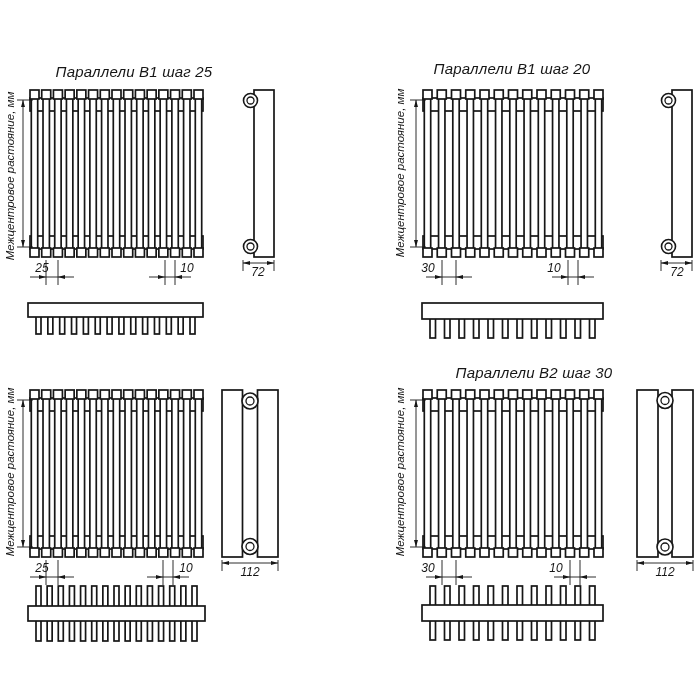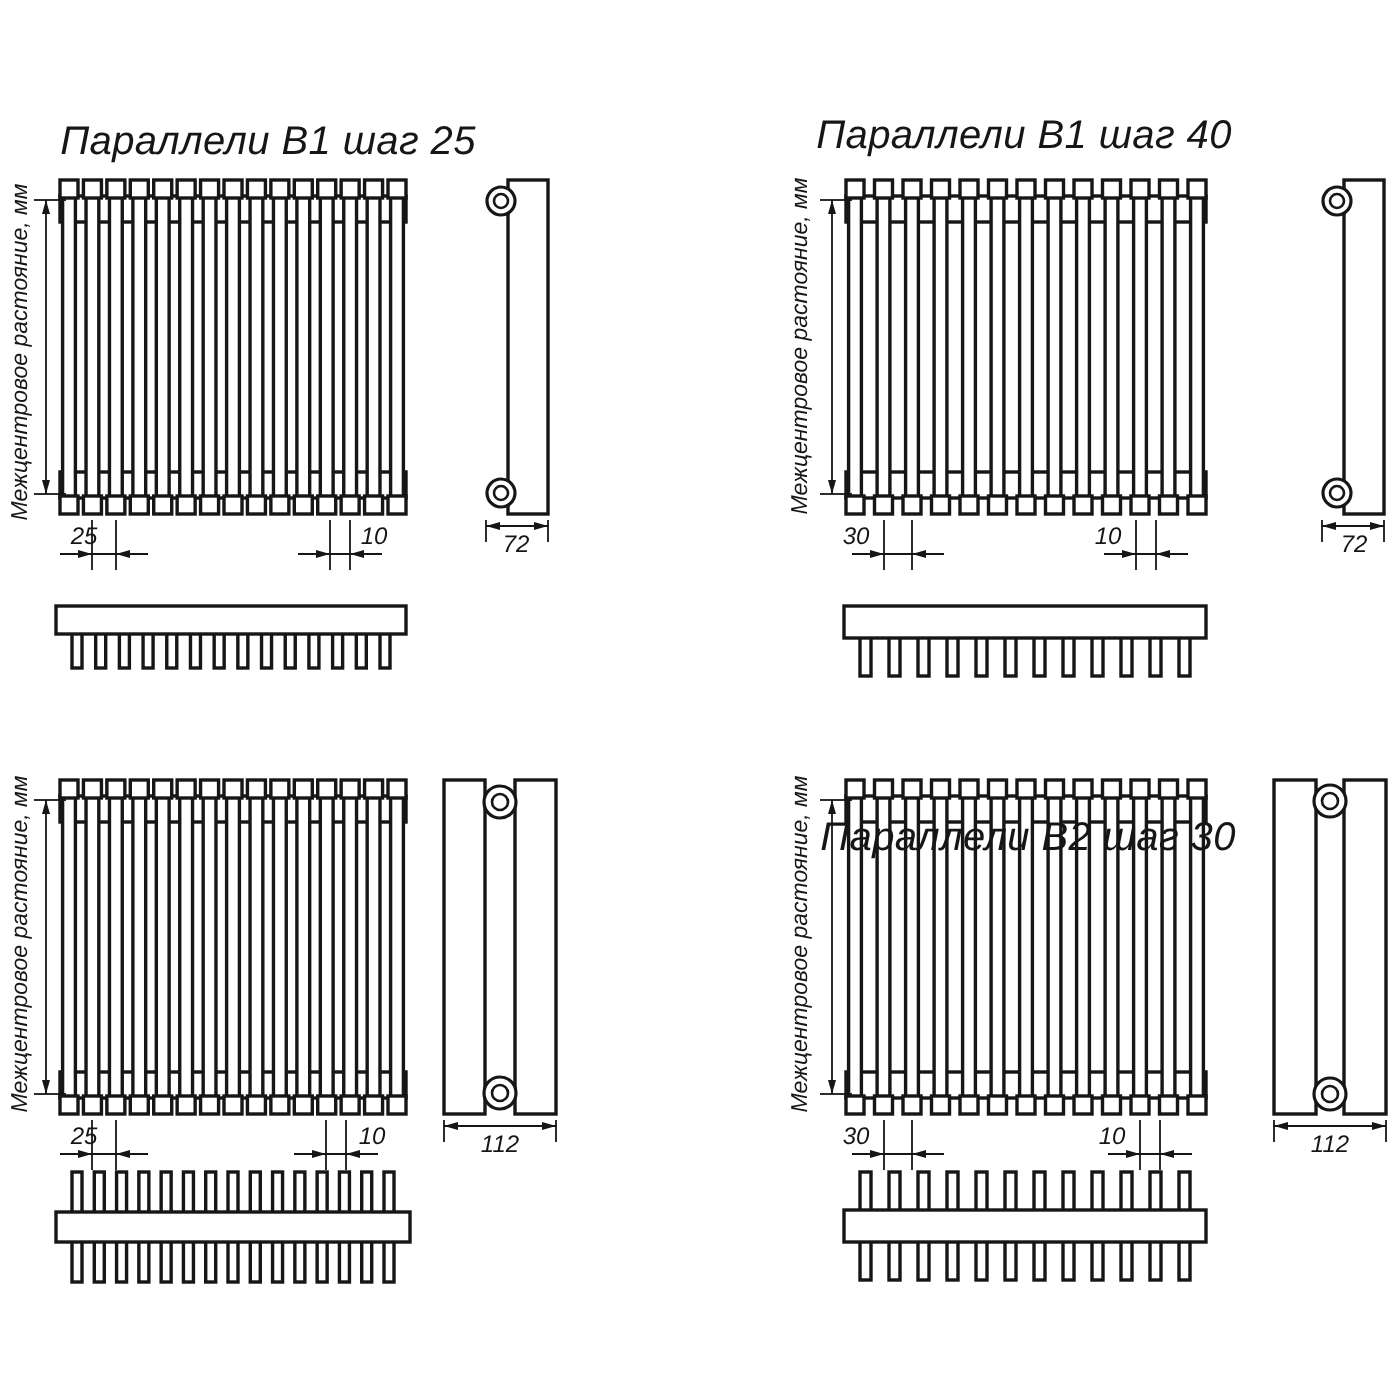--- a/index.html
+++ b/index.html
@@ -1,21 +1,21 @@
 <!DOCTYPE html>
 <html><head>
 <meta charset="utf-8">
 <style>
   *{margin:0;padding:0;box-sizing:border-box}
   html,body{background:#ffffff}
   body{width:700px;height:700px;font-family:"Liberation Sans",sans-serif;position:relative}
   .stage{position:absolute;left:0;top:0;width:700px;height:700px;background:#fff;overflow:hidden}
   #draw{position:absolute;left:0;top:0}
   .lbl{position:absolute;transform:translate(-50%,-50%);font-style:italic;color:#161616;white-space:nowrap;line-height:1}
-  .title{font-size:20px;letter-spacing:.2px}
+  .title{font-size:15px;letter-spacing:.2px}
   .dim{font-size:12px}
   .vlabel{font-size:11.5px;transform:translate(-50%,-50%) rotate(-90deg)}
 </style>
 </head>
 <body>
 
 <div class="stage">
   <svg id="draw" width="700" height="700">
       <g>
         <g>
@@ -420,29 +420,29 @@
         </g>
       </g>
     </svg>
 
   <div class="lbl title" style="left: 134px; top: 71px;">Параллели В1 шаг 25</div>
   <div class="lbl vlabel" style="left: 11px; top: 176px;">Межцентровое растояние, мм</div>
   <div class="lbl dim" style="left: 42px; top: 268px;">25</div>
   <div class="lbl dim" style="left: 187px; top: 268px;">10</div>
   <div class="lbl dim" style="left: 258px; top: 272px;">72</div>
 
-  <div class="lbl title" style="left: 512px; top: 68px;">Параллели В1 шаг 40</div>
+  <div class="lbl title" style="left: 512px; top: 68px;">Параллели В1 шаг 20</div>
   <div class="lbl vlabel" style="left: 401px; top: 173px;">Межцентровое растояние, мм</div>
   <div class="lbl dim" style="left: 428px; top: 268px;">30</div>
   <div class="lbl dim" style="left: 554px; top: 268px;">10</div>
   <div class="lbl dim" style="left: 677px; top: 272px;">72</div>
 
   <div class="lbl vlabel" style="left: 11px; top: 472px;">Межцентровое растояние, мм</div>
   <div class="lbl dim" style="left: 42px; top: 568px;">25</div>
   <div class="lbl dim" style="left: 186px; top: 568px;">10</div>
   <div class="lbl dim" style="left: 250px; top: 572px;">112</div>
 
-  <div class="lbl title" style="left: 514px; top: 372px; margin-top: 47px;">Параллели В2 шаг 30</div>
+  <div class="lbl title" style="left: 534px; top: 372px;">Параллели В2 шаг 30</div>
   <div class="lbl vlabel" style="left: 401px; top: 472px;">Межцентровое растояние, мм</div>
   <div class="lbl dim" style="left: 428px; top: 568px;">30</div>
   <div class="lbl dim" style="left: 556px; top: 568px;">10</div>
   <div class="lbl dim" style="left: 665px; top: 572px;">112</div>
 </div>
 
 </body></html>

